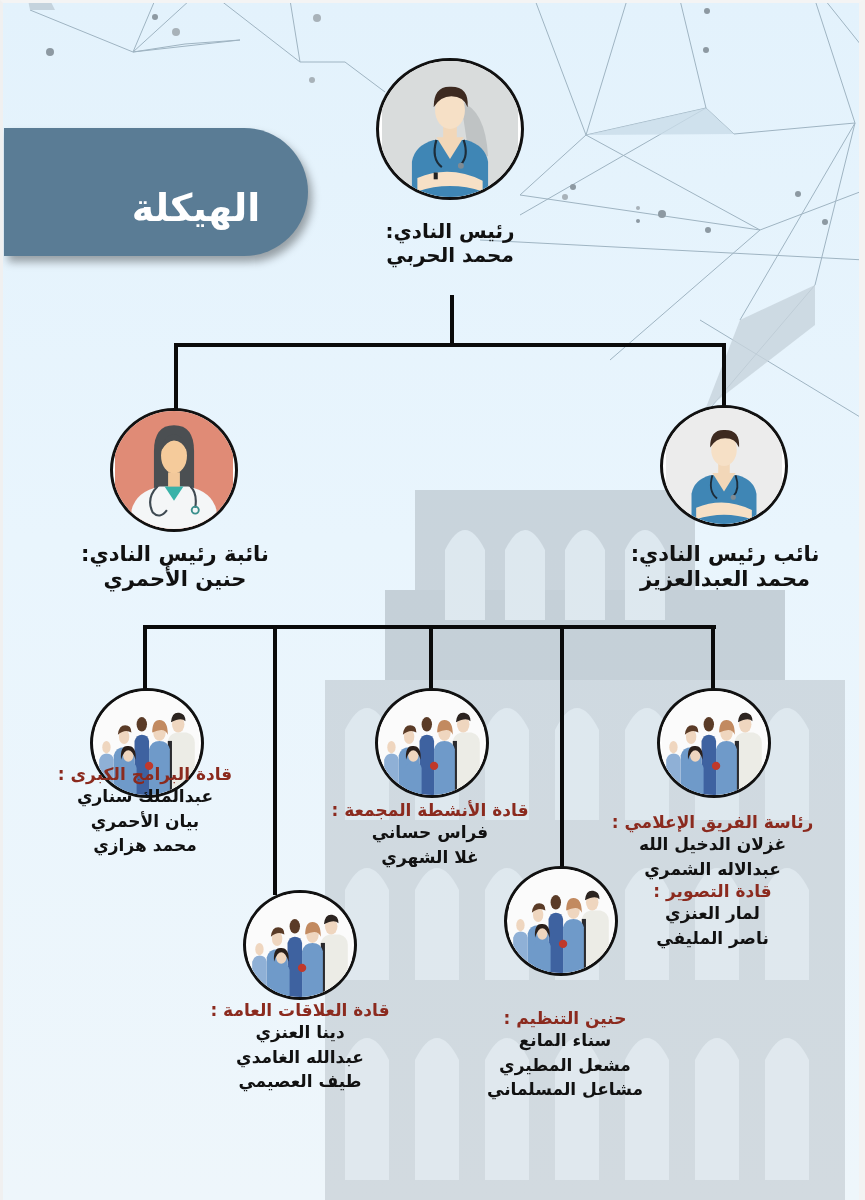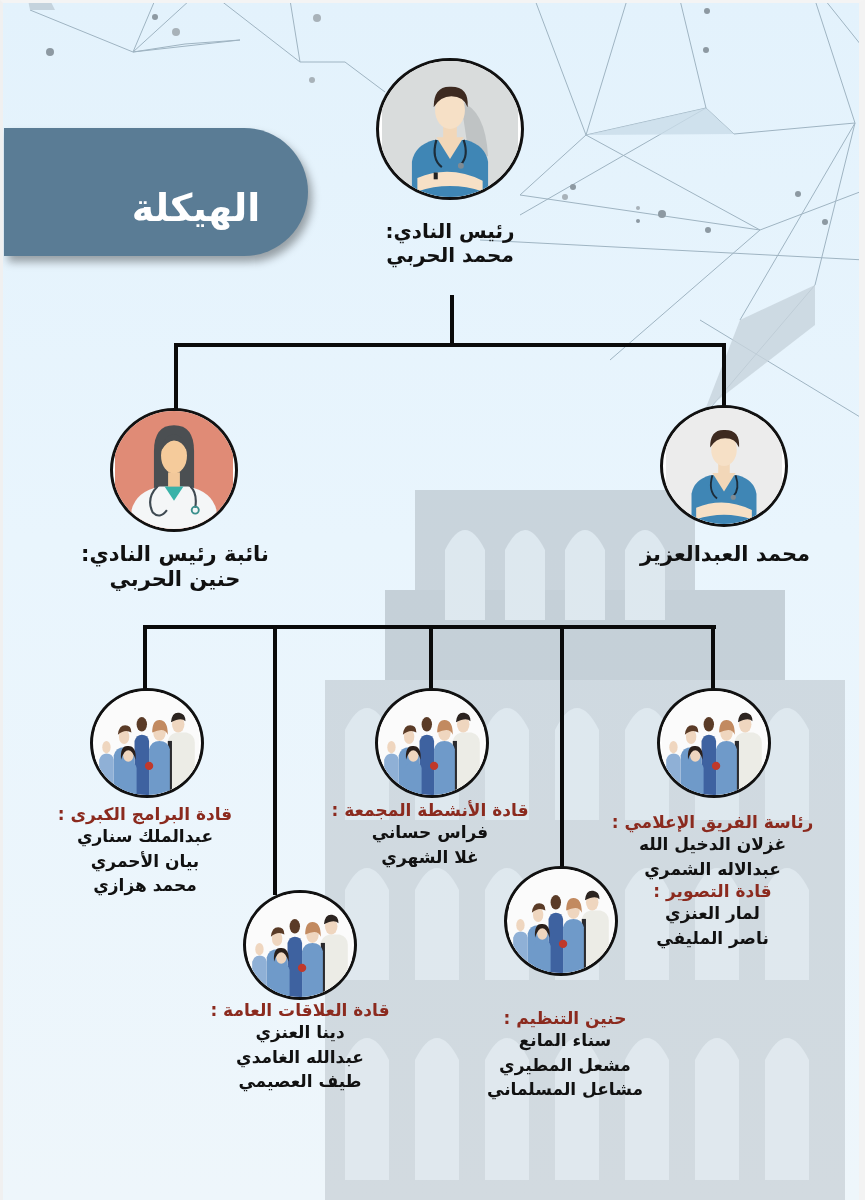--- a/index.html
+++ b/index.html
@@ -192,39 +192,40 @@
       <path d="M40 56 l10 16 l10 -16z" fill="#f2d7b8"></path>
       <rect x="45" y="48" width="10" height="10" fill="#f2d7b8"></rect>
       <ellipse cx="50" cy="36" rx="11" ry="14" fill="#f6e0c6"></ellipse>
       <path d="M38 34 q0 -16 13 -15 q13 0 12 15 q-3 -8 -12 -8 q-8 0 -13 8z" fill="#3d2a20"></path>
       <path d="M40 58 q-4 14 4 20 M60 58 q4 12 -2 18" stroke="#1d2d3a" stroke-width="1.6" fill="none"></path>
       <circle cx="58" cy="77" r="2.2" fill="#7f8b94"></circle>
       <path d="M26 86 q24 -10 48 2 l0 8 q-24 -8 -48 0z" fill="#f6e0c6"></path>
     </svg>
   </div>
   <div class="label mid" style="left:600px;top:542px;width:250px;">
+    <span class="role">نائب رئيس النادي:</span>
     <span class="name">محمد العبدالعزيز</span>
   </div>
 
   <div class="avatar" style="left:110px;top:408px;width:128px;height:124px;">
     <svg viewBox="0 0 100 100">
       <rect width="100" height="100" fill="#e08b76"></rect>
       <path d="M33 34 q0 -22 17 -22 q17 0 17 22 l0 38 l-34 0z" fill="#4b4f52"></path>
       <path d="M14 100 v-16 q4 -16 24 -20 l24 0 q20 4 24 20 v16z" fill="#f4f6f7"></path>
       <path d="M42 64 l8 12 l8 -12z" fill="#39b2a8"></path>
       <rect x="45" y="52" width="10" height="12" fill="#f2c89a"></rect>
       <ellipse cx="50" cy="38" rx="11" ry="15" fill="#f5cb9b"></ellipse>
       <path d="M39 34 q2 -14 11 -14 q8 0 11 14 q-4 -9 -11 -9 q-6 0 -11 9z" fill="#4b4f52"></path>
       <path d="M36 64 q-10 10 -4 22 q6 6 12 -2 M64 64 q6 6 4 18" stroke="#3f4a52" stroke-width="1.8" fill="none"></path>
       <circle cx="68" cy="84" r="3" fill="none" stroke="#3a8f8c" stroke-width="1.6"></circle>
     </svg>
   </div>
   <div class="label mid" style="left:50px;top:542px;width:250px;">
     <span class="role">نائبة رئيس النادي:</span>
-    <span class="name">حنين الحربي</span>
+    <span class="name">حنين الأحمري</span>
   </div>
 
   <div class="avatar" style="left:90px;top:688px;width:114px;height:110px;">
     <svg viewBox="0 0 100 100">
       <rect width="100" height="100" fill="#fbfbfb"></rect>
       <path d="M70 100 v-50 q0 -8 8 -10 l10 0 q8 2 8 10 v50z" fill="#ecece6"></path>
       <ellipse cx="80" cy="32" rx="6" ry="8" fill="#efd6bf"></ellipse>
         <path d="M73 30 q1 -10 8 -9 q6 1 6 8 q-4 -4 -14 1z" fill="#2c2420"></path>
       <rect x="70" y="48" width="4" height="52" fill="#2a2a2e"></rect>
       <path d="M52 100 v-44 q2 -8 10 -8 q8 0 10 8 v44z" fill="#6f9ac9"></path>
@@ -236,21 +237,21 @@
       <ellipse cx="28" cy="44" rx="5" ry="7" fill="#efd6bf"></ellipse>
         <path d="M22 42 q1 -9 7 -9 q6 0 6 7 q-6 -4 -13 2z" fill="#5a3b27"></path>
       <path d="M24 100 v-26 q2 -6 8 -6 q7 0 8 6 v26z" fill="#6f9ac9"></path>
       <ellipse cx="32" cy="62" rx="5" ry="6" fill="#efd6bf"></ellipse>
         <path d="M25 66 q-1 -14 7 -13 q8 0 7 13 q-3 -9 -7 -9 q-4 0 -7 9z" fill="#2a1f1a"></path>
       <path d="M4 100 v-34 q2 -6 7 -6 q6 0 7 6 v34z" fill="#8fb0d6"></path>
       <ellipse cx="11" cy="54" rx="4" ry="6" fill="#efd6bf"></ellipse>
       <circle cx="52" cy="72" r="4" fill="#c0392b"></circle>
     </svg>
   </div>
-  <div class="label team" style="left:30px;top:804px;width:230px;text-align:center;">
+  <div class="label team" style="left:30px;top:764px;width:230px;text-align:center;">
     <span class="role">قادة البرامج الكبرى :</span>
     <span class="name">عبدالملك سناري</span>
     <span class="name">بيان الأحمري</span>
     <span class="name">محمد هزازي</span>
   </div>
 
   <div class="avatar" style="left:375px;top:688px;width:114px;height:110px;">
     <svg viewBox="0 0 100 100">
       <rect width="100" height="100" fill="#fbfbfb"></rect>
       <path d="M70 100 v-50 q0 -8 8 -10 l10 0 q8 2 8 10 v50z" fill="#ecece6"></path>

